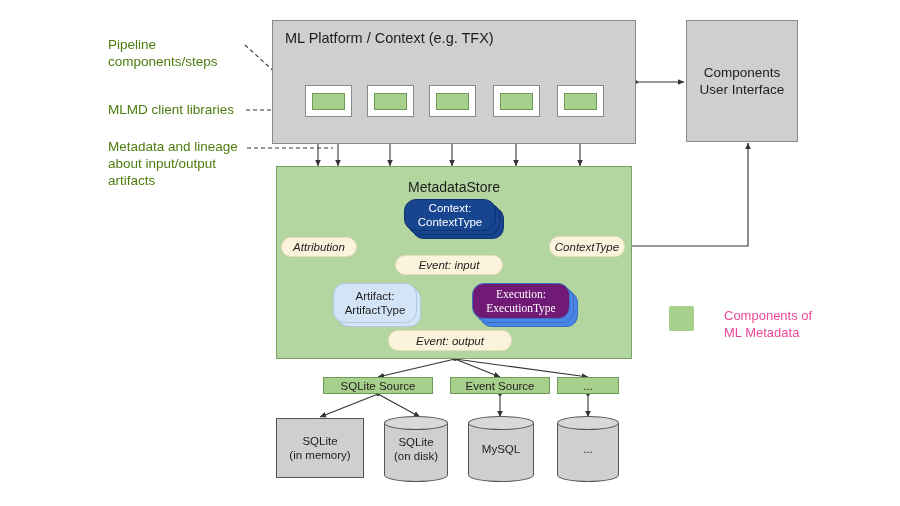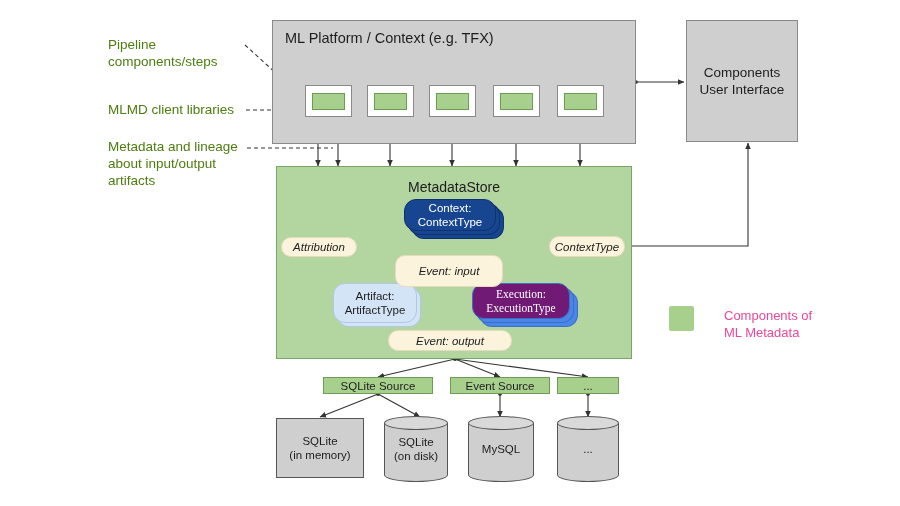--- a/index.html
+++ b/index.html
@@ -235,21 +235,21 @@
     <span style="white-space:pre-line;">Execution:
 ExecutionType</span>
   </div>
 
   <div class="abs tag" style="left:281px;top:237px;width:76px;height:20px;">
     <span>Attribution</span>
   </div>
   <div class="abs tag" style="left:549px;top:236px;width:76px;height:21px;">
     <span>ContextType</span>
   </div>
-  <div class="abs tag" style="left:395px;top:255px;width:108px;height:32px;">
+  <div class="abs tag" style="left:395px;top:255px;width:108px;height:20px;">
     <span>Event: input</span>
   </div>
   <div class="abs tag" style="left:388px;top:330px;width:124px;height:21px;">
     <span>Event: output</span>
   </div>
 
   <div class="abs src-pill" style="left:323px;top:377px;width:110px;height:17px;">
     <span>SQLite Source</span>
   </div>
   <div class="abs src-pill" style="left:450px;top:377px;width:100px;height:17px;">

